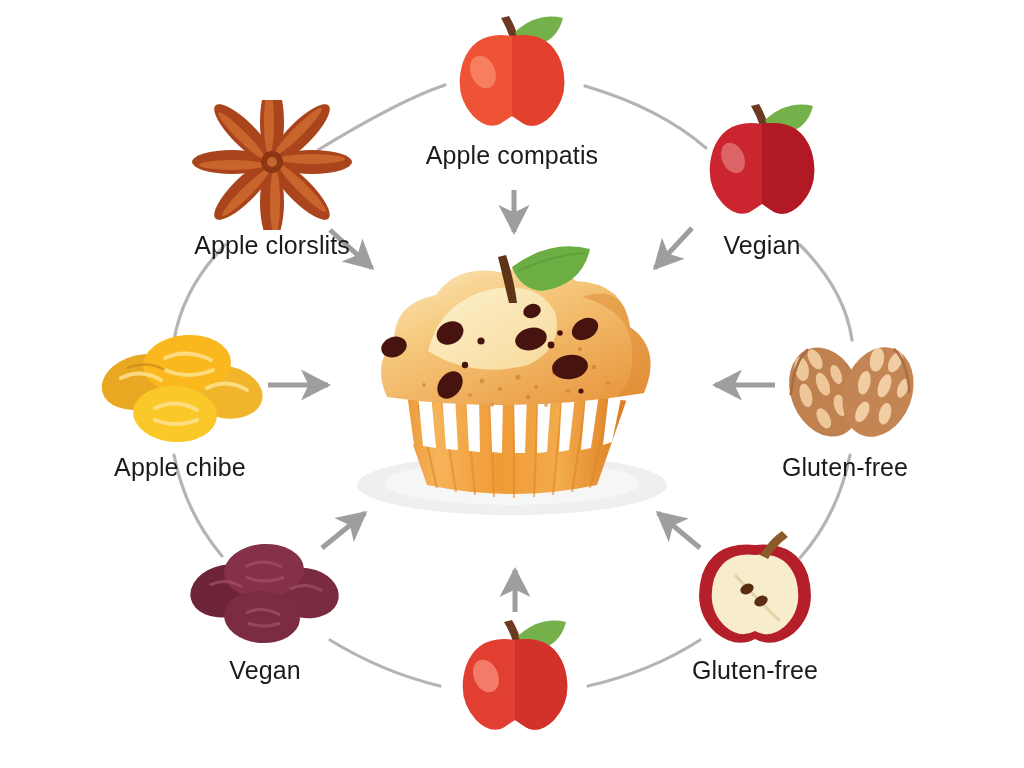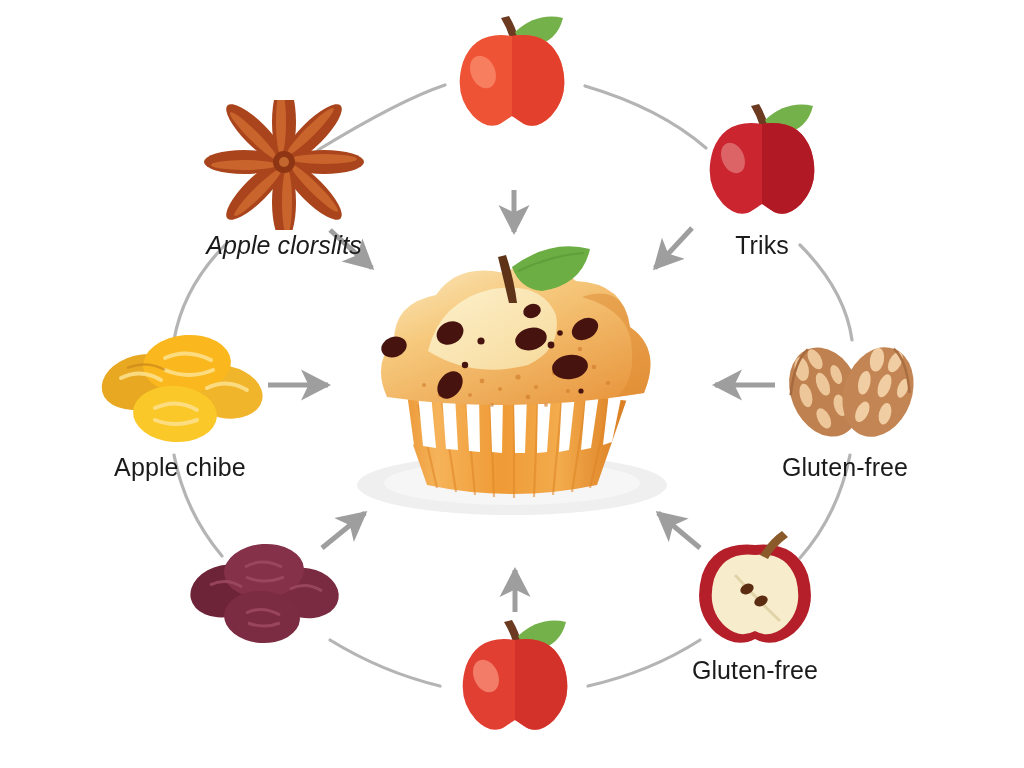--- a/index.html
+++ b/index.html
@@ -198,31 +198,32 @@
   </div>
 
   <div class="node" style="left:512px; top:10px;">
     <svg class="art" viewBox="0 0 230 130">
       <path d="M113 28 Q110 18 104 8 L112 6 Q119 18 121 28 Z" fill="#6b3a21"></path>
       <path d="M118 22 Q140 2 166 8 Q160 32 136 36 Q122 34 118 22 Z" fill="#74b14a"></path>
       <path d="M115 26 Q78 20 66 52 Q56 84 76 106 Q92 122 106 112 Q115 106 115 106 Q115 106 124 112 Q138 122 154 106 Q174 84 164 52 Q152 20 115 26 Z" fill="#ef5336"></path>
       <path d="M115 26 Q152 20 164 52 Q174 84 154 106 Q138 122 124 112 Q116 106 115 106 Z" fill="#e03d2c" opacity="0.85"></path>
       <ellipse cx="86" cy="62" rx="12" ry="17" transform="rotate(-24 86 62)" fill="#f98c6e" opacity="0.75"></ellipse>
     </svg>
+    <span class="label">Apple compatis</span>
   </div>
 
   <div class="node" style="left:762px; top:100px;">
     <svg class="art" viewBox="0 0 230 130">
       <path d="M113 26 Q110 16 104 6 L112 4 Q119 16 121 26 Z" fill="#6b3a21"></path>
       <path d="M118 20 Q140 0 166 6 Q160 30 136 34 Q122 32 118 20 Z" fill="#74b14a"></path>
       <path d="M115 24 Q78 18 66 50 Q56 82 76 104 Q92 120 106 110 Q115 104 115 104 Q115 104 124 110 Q138 120 154 104 Q174 82 164 50 Q152 18 115 24 Z" fill="#cb2630"></path>
       <path d="M115 24 Q152 18 164 50 Q174 82 154 104 Q138 120 124 110 Q116 104 115 104 Z" fill="#ae1a25" opacity="0.9"></path>
       <ellipse cx="86" cy="58" rx="11" ry="16" transform="rotate(-24 86 58)" fill="#e37f7e" opacity="0.7"></ellipse>
     </svg>
-    <span class="label">Triks</span>
+    <span class="label">Vegian</span>
   </div>
 
   <div class="node" style="left:845px; top:322px;">
     <svg class="art" viewBox="0 0 230 130">
       <g transform="rotate(-22 95 70)">
         <ellipse cx="95" cy="70" rx="34" ry="46" fill="#c08150"></ellipse>
         <g fill="#edc79a">
           <ellipse cx="82" cy="40" rx="7" ry="12" transform="rotate(10 82 40)"></ellipse>
           <ellipse cx="98" cy="36" rx="6" ry="11" transform="rotate(-8 98 36)"></ellipse>
           <ellipse cx="76" cy="66" rx="6" ry="12" transform="rotate(8 76 66)"></ellipse>
@@ -272,20 +273,21 @@
         <g stroke="#9d4a62" stroke-width="3" fill="none" opacity="0.85">
           <path d="M 95 42 Q 112 32 132 42"></path>
           <path d="M 96 52 Q 114 60 134 52"></path>
           <path d="M 60 60 Q 76 52 92 62"></path>
           <path d="M 140 64 Q 156 56 172 66"></path>
           <path d="M 96 88 Q 112 80 130 90"></path>
           <path d="M 98 98 Q 114 104 130 98"></path>
         </g>
       </g>
     </svg>
+    <span class="label">Vegan</span>
   </div>
 
   <div class="node" style="left:515px; top:612px;">
     <svg class="art" viewBox="0 0 230 130">
       <path d="M113 30 Q110 20 104 10 L112 8 Q119 20 121 30 Z" fill="#6b3a21"></path>
       <path d="M118 24 Q140 4 166 10 Q160 34 136 38 Q122 36 118 24 Z" fill="#74b14a"></path>
       <path d="M115 28 Q78 22 66 54 Q56 86 76 108 Q92 124 106 114 Q115 108 115 108 Q115 108 124 114 Q138 124 154 108 Q174 86 164 54 Q152 22 115 28 Z" fill="#e23f33"></path>
       <path d="M115 28 Q152 22 164 54 Q174 86 154 108 Q138 124 124 114 Q116 108 115 108 Z" fill="#cf3028" opacity="0.85"></path>
       <ellipse cx="86" cy="64" rx="12" ry="17" transform="rotate(-24 86 64)" fill="#f7917a" opacity="0.75"></ellipse>
     </svg>
@@ -304,21 +306,21 @@
         <path d="M 56 56 Q 76 46 96 58"></path>
         <path d="M 142 66 Q 162 56 182 68"></path>
         <path d="M 90 86 Q 112 76 132 88"></path>
         <path d="M 90 98 Q 110 106 132 98"></path>
       </g>
       <path d="M 62 46 Q 82 38 100 48" stroke="#c9861a" stroke-width="2.4" fill="none" opacity="0.7"></path>
     </svg>
     <span class="label">Apple chibe</span>
   </div>
 
-  <div class="node" style="left:284px; top:100px;font-style:italic;">
+  <div class="node" style="left:272px; top:100px;">
     <svg class="art" viewBox="0 0 230 130">
       <g transform="translate(115,62)">
         <g fill="#a9441c">
           <g transform="rotate(0)">
               <ellipse cx="0" cy="-40" rx="12" ry="40"></ellipse>
             </g>
           <g transform="rotate(45)">
               <ellipse cx="0" cy="-40" rx="12" ry="40"></ellipse>
             </g>
           <g transform="rotate(90)">

